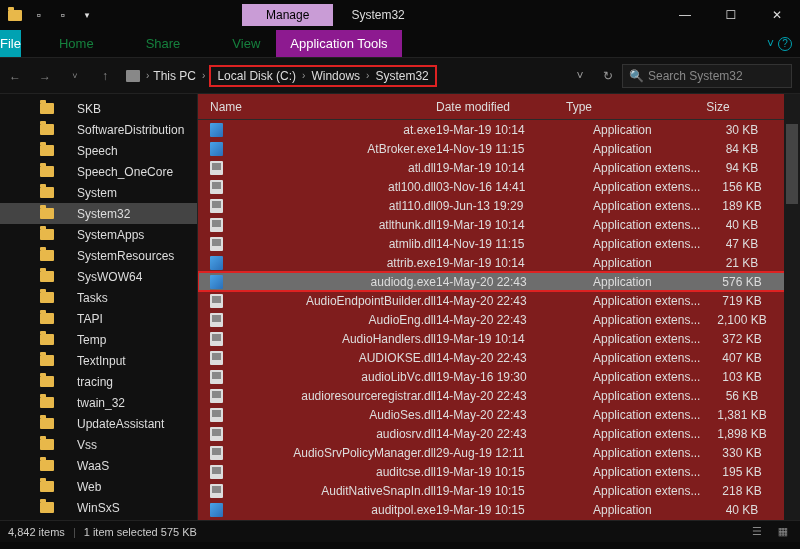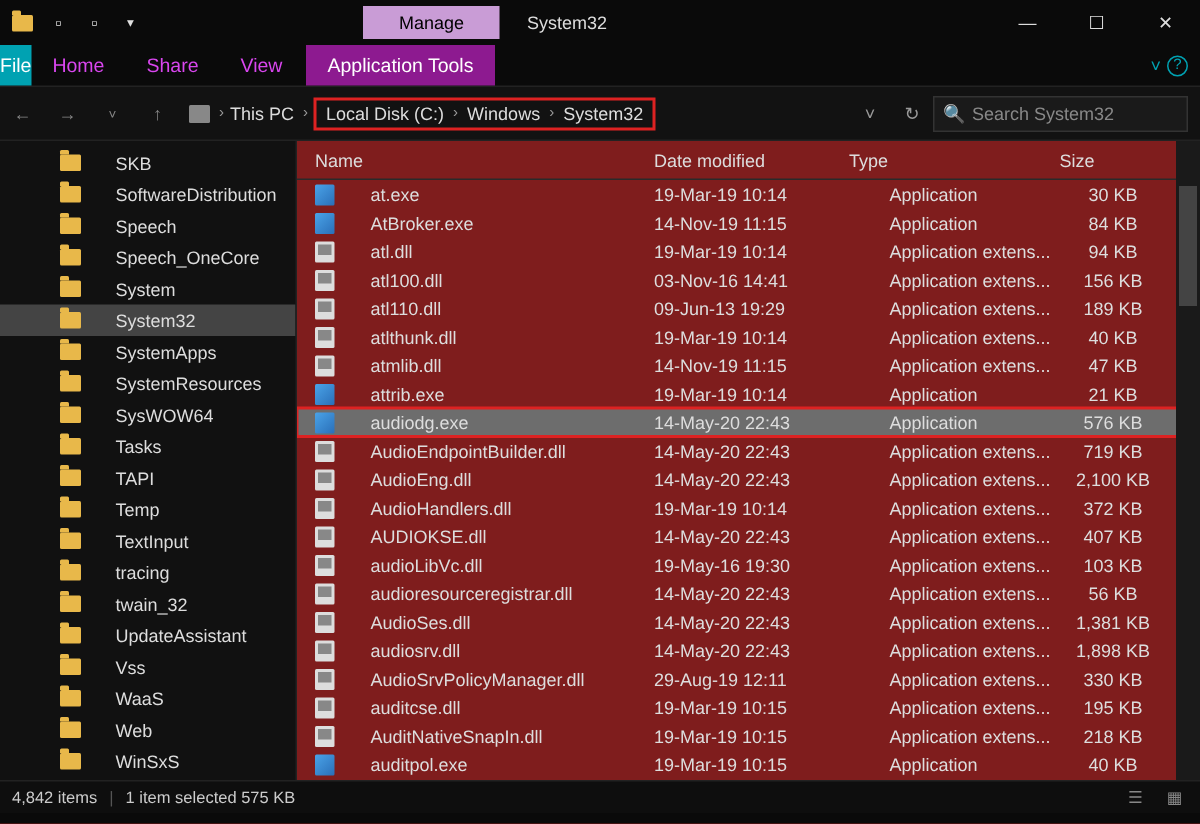--- a/index.html
+++ b/index.html
@@ -8,21 +8,21 @@
 .titlebar { height: 30px; display: flex; align-items: center; background: #0a0a0a; }
 .titlebar .left-icons { display: flex; gap: 2px; padding: 0 4px; align-items: center; }
 .titlebar .tic { width: 22px; height: 22px; display: flex; align-items: center; justify-content: center; }
 .manage-tab { background: #c99cd6; color: #000; height: 22px; padding: 0 24px; margin-left: 140px; display: flex; align-items: center; font-size: 12px; }
 .title-text { margin-left: 18px; color: #ddd; font-size: 12px; }
 .win-controls { margin-left: auto; display: flex; }
 .win-btn { width: 46px; height: 30px; display: flex; align-items: center; justify-content: center; color: #ddd; }
 
 .ribbon { height: 28px; display: flex; align-items: stretch; background: #0a0a0a; border-bottom: 1px solid #222; }
 .file-tab { background: #00a2b2; color: #fff; padding: 0 0; display: flex; align-items: center; font-size: 13px; }
-.ribbon-tab { padding: 0 14px; display: flex; align-items: center; color: #d946ef; font-size: 13px; }
+.ribbon-tab { padding: 0 14px; display: flex; align-items: center; color: #15803d; font-size: 13px; margin-left: 24px; }
 .app-tools-tab { background: #8d1a90; color: #fff; padding: 0 14px; display: flex; align-items: center; font-size: 13px; margin-left: 2px; }
 .chevron-help { margin-left: auto; display: flex; align-items: center; gap: 4px; padding-right: 8px; color: #00a2b2; }
 
 .addrbar { height: 36px; display: flex; align-items: center; background: #121212; border-bottom: 1px solid #222; }
 .nav-btn { width: 30px; height: 30px; display: flex; align-items: center; justify-content: center; color: #888; }
 .breadcrumb-wrap { border: 2px solid #d22; padding: 2px 4px; display: flex; align-items: center; gap: 2px; margin-left: 2px; }
 .crumb { display: flex; align-items: center; gap: 6px; color: #ddd; font-size: 12px; padding: 0 2px; }
 .crumb .sep { color: #999; font-size: 10px; }
 .addr-spacer { flex: 1; }
 .refresh { width: 28px; color: #999; text-align: center; }
@@ -38,21 +38,21 @@
 .list-area { flex: 1; background: #7f1d1d; position: relative; }
 .columns { display: flex; height: 26px; align-items: center; border-bottom: 1px solid #2a2a2a; font-size: 12px; color: #ddd; }
 .col-name { width: 238px; padding-left: 12px; }
 .col-date { width: 130px; }
 .col-type { width: 120px; }
 .col-size { width: 74px; text-align: center; padding-right: 10px; }
 
 .rows { overflow: hidden; }
 .row { display: flex; height: 19px; align-items: center; font-size: 12px; color: #ddd; }
 .row.selrow { background: #6d6d6d; outline: 2px solid #d22; outline-offset: -1px; }
-.row .c-name { width: 238px; padding-left: 12px; display: flex; align-items: center; gap: 24px; }
+.row .c-name { width: 238px; padding-left: 12px; display: flex; align-items: center; gap: 14px; justify-content: space-between; }
 .row .c-date { width: 130px; }
 .row .c-type { width: 120px; margin-left: 27px; }
 .row .c-size { width: 74px; text-align: center; padding-right: 16px; }
 .file-ic { width: 13px; height: 14px; background: #ddd; border-radius: 1px; position: relative; flex-shrink: 0; }
 .file-ic.exe { background: linear-gradient(135deg,#4aa3e8,#2a6fb8); }
 .file-ic.dll::after { content: ""; position: absolute; inset: 2px 2px 5px 2px; background: #888; }
 
 .statusbar { height: 22px; background: #0e0e0e; border-top: 1px solid #222; display: flex; align-items: center; padding: 0 8px; font-size: 11px; color: #ccc; gap: 8px; }
 .statusbar .spacer { flex: 1; }
 .view-ic { width: 18px; height: 14px; display: flex; align-items: center; justify-content: center; color: #888; }

